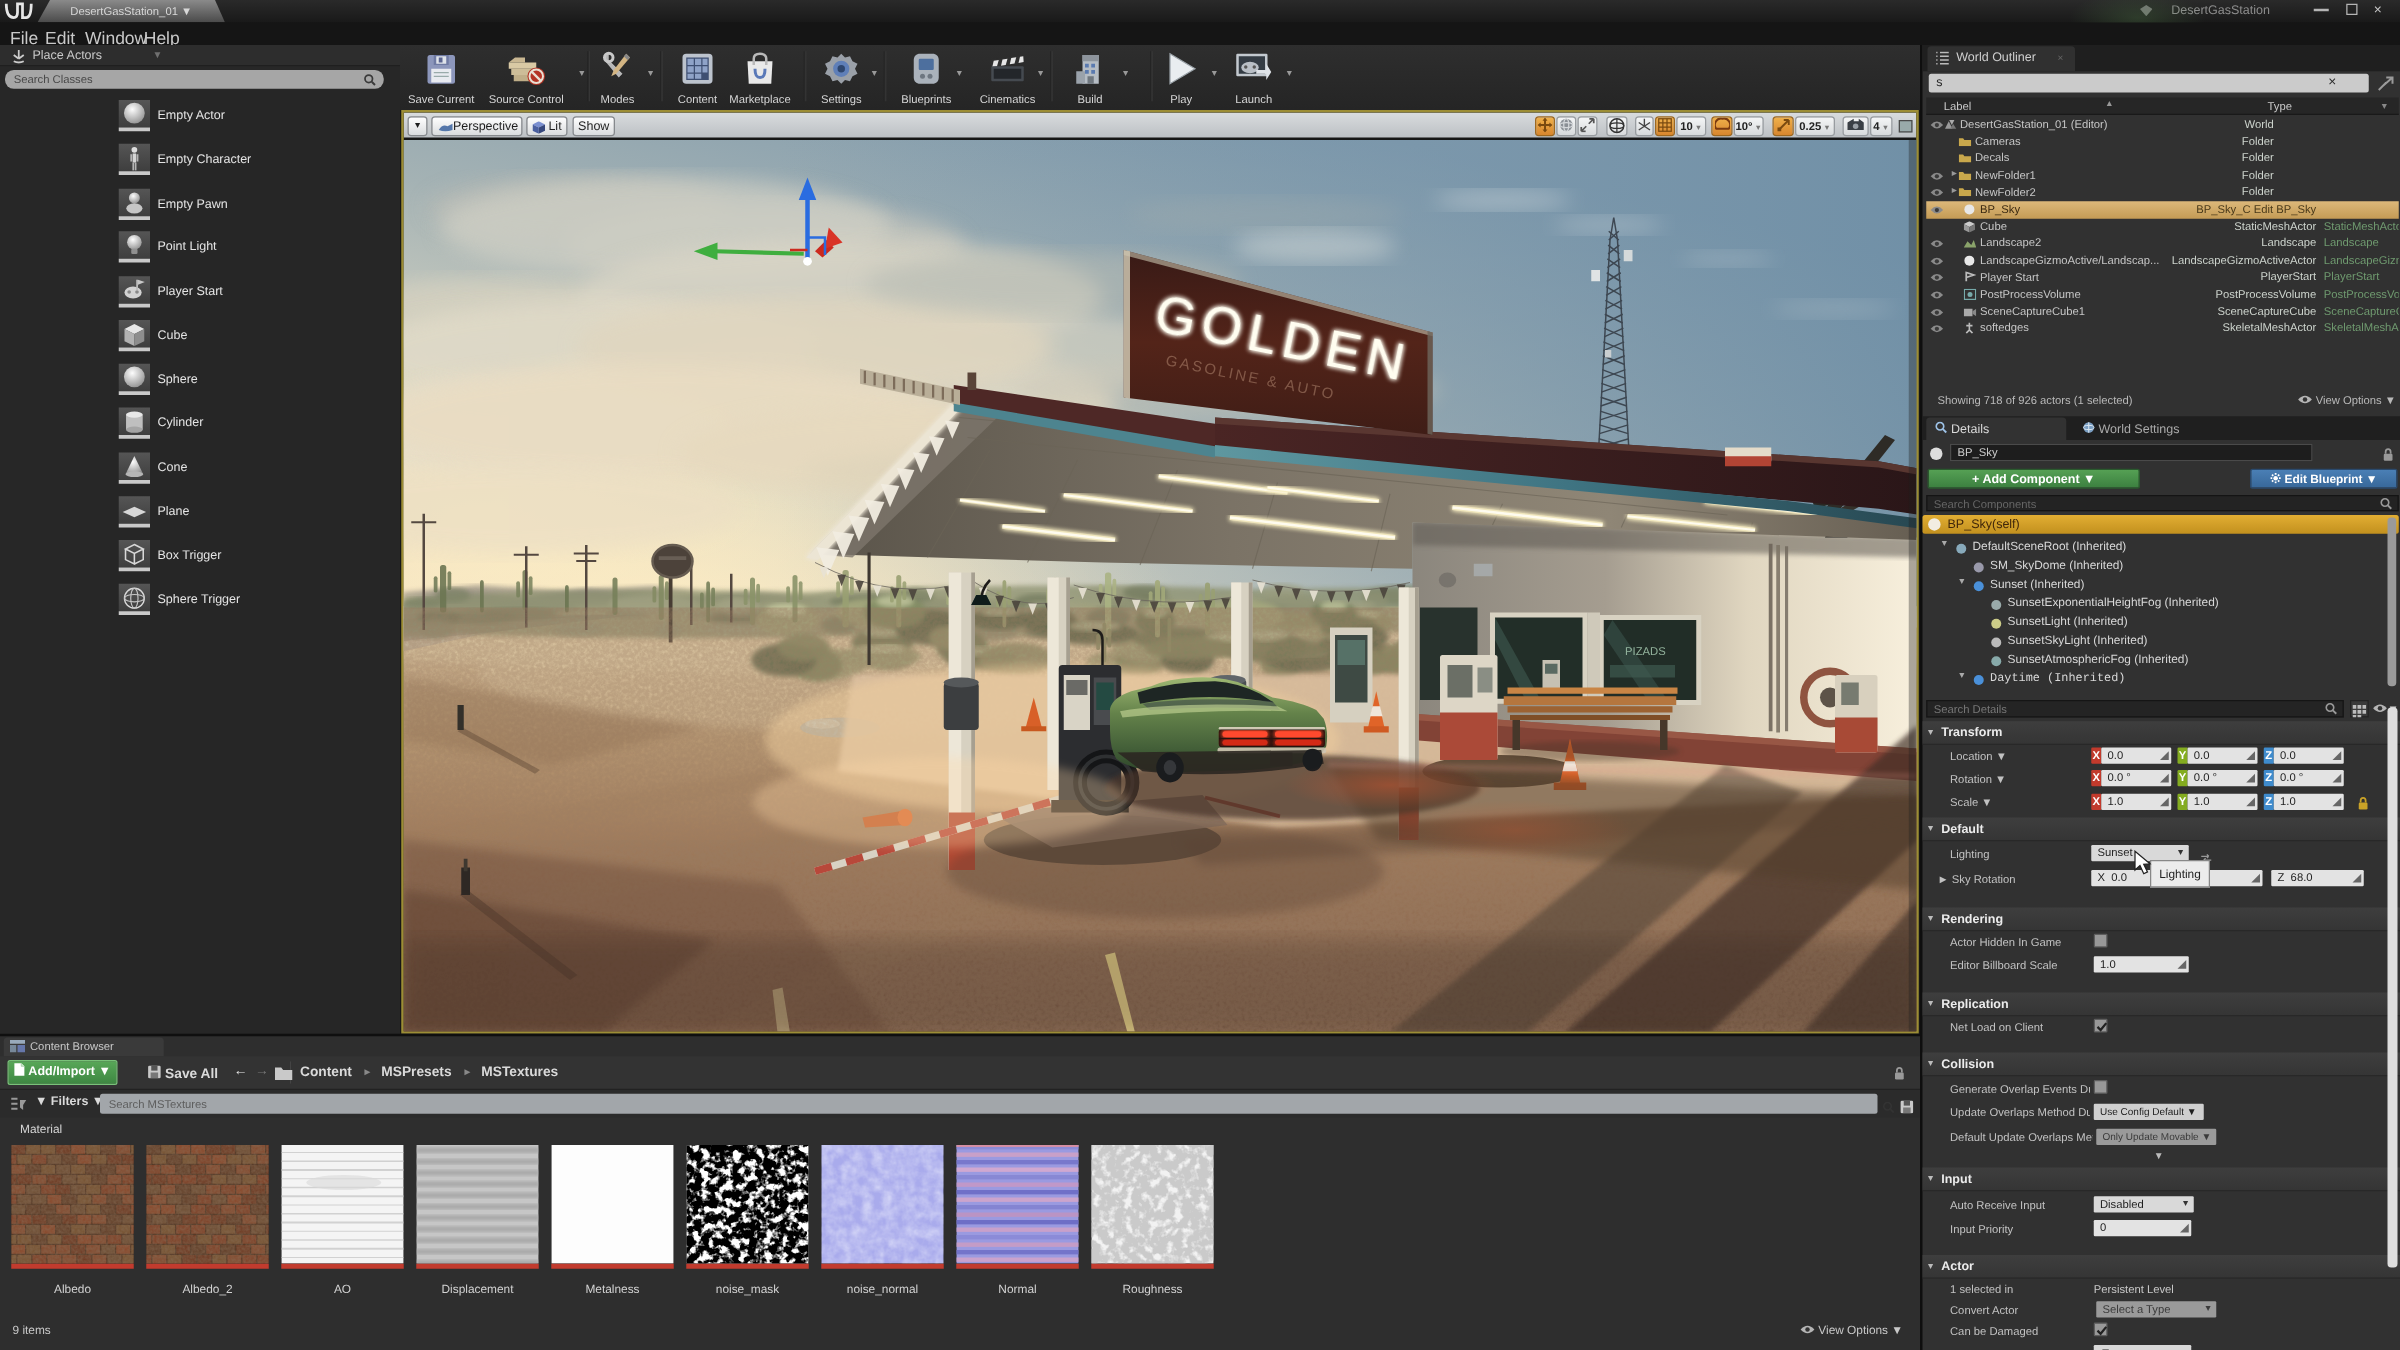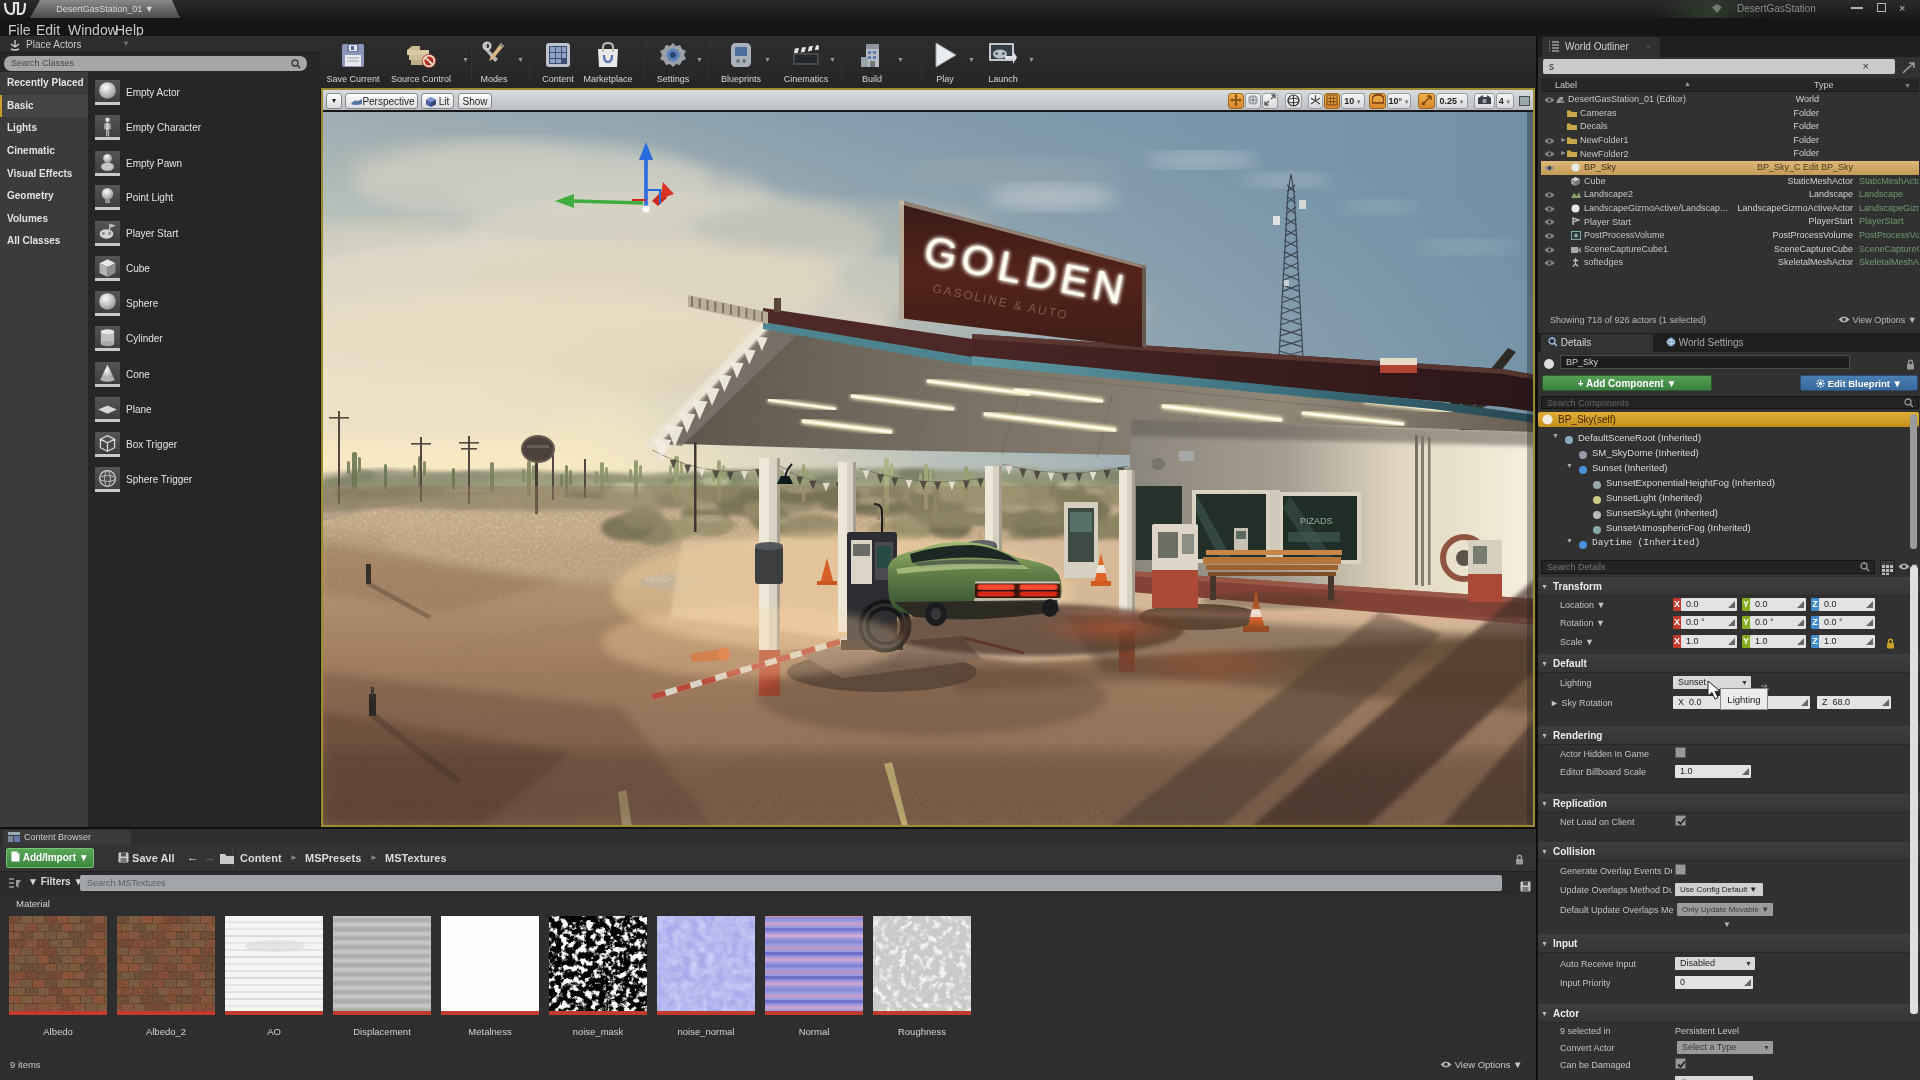--- a/index.html
+++ b/index.html
@@ -71,30 +71,20 @@
         <svg style="position:absolute;left:9px;top:3px;" width="12" height="12" viewBox="0 0 12 12">
           <path d="M6 1 L6 8 M6 8 L2 5 M6 8 L10 5 M2 10 Q6 12 10 10" stroke="#ccc" stroke-width="1.4" fill="none"></path>
         </svg>
         <span style="position:absolute;left:26px;top:3px;">Place Actors</span>
         <span style="position:absolute;left:122px;top:3px;color:#707070;font-size:8px;">▼</span>
       </div>
 <div class="abs" id="lp-search">Search Classes<svg style="position:absolute;right:6px;top:2.5px;" width="10" height="10" viewBox="0 0 10 10">
           <circle cx="4" cy="4" r="3" stroke="#3a3a3a" stroke-width="1.4" fill="none"></circle>
           <line x1="6.4" y1="6.4" x2="9" y2="9" stroke="#3a3a3a" stroke-width="1.6"></line>
         </svg></div>
-<div class="abs" id="lp-cats">
-<div class="lpcat" style="top:0px;">Recently Placed</div>
-<div class="lpcat sel" style="top:23px;">Basic</div>
-<div class="lpcat" style="top:45px;">Lights</div>
-<div class="lpcat" style="top:68px;">Cinematic</div>
-<div class="lpcat" style="top:91px;">Visual Effects</div>
-<div class="lpcat" style="top:113px;">Geometry</div>
-<div class="lpcat" style="top:136px;">Volumes</div>
-<div class="lpcat" style="top:158px;">All Classes</div>
-</div>
       <div class="abs" id="lp-list">
 <svg width="0" height="0">
           <defs>
             <radialGradient id="gww" cx="40%" cy="32%" r="75%">
               <stop offset="0%" stop-color="#fdfdfd"></stop>
               <stop offset="100%" stop-color="#8e8e8e"></stop>
             </radialGradient>
           </defs>
         </svg>
 <div class="lpitem" style="top:8px;"><svg width="25" height="22" viewBox="0 0 24 21">
@@ -1287,21 +1277,21 @@
       <div class="dfield" style="left:137px;top:847px;width:88px;font-size:8px;background:#cfcfcf;">Use Config Default ▼</div>
 <div class="dlab" style="top:869px;width:114px;overflow:hidden;white-space:nowrap;">Default Update Overlaps Metho</div>
       <div class="dfield" style="left:139px;top:867px;width:96px;font-size:8px;background:#9a9a9a;color:#3a3a3a;">Only Update Movable ▼</div>
 <div class="rp" style="left:185px;top:884px;font-size:8px;color:#bbb;">▼</div>
 <div class="dsec" style="top:898px;">Input</div>
 <div class="dlab" style="top:923px;">Auto Receive Input</div>
       <div class="dfield" style="left:137px;top:921px;width:80px;background:#d9d9d9;">Disabled<span style="position:absolute;right:3px;top:0;font-size:7px;color:#333;">▼</span></div>
 <div class="dlab" style="top:942px;">Input Priority</div>
       <div class="dfield" style="left:137px;top:940px;width:78px;">0<span class="dexp"></span></div>
 <div class="dsec" style="top:968px;">Actor</div>
-<div class="dlab" style="top:990px;">9 selected in</div>
+<div class="dlab" style="top:990px;">1 selected in</div>
       <div class="rp" style="left:137px;top:990px;font-size:9px;color:#c9c9c9;">Persistent Level</div>
 <div class="dlab" style="top:1007px;">Convert Actor</div>
       <div class="dfield" style="left:139px;top:1005px;width:96px;background:#9a9a9a;color:#3a3a3a;">Select a Type<span style="position:absolute;right:3px;top:0;font-size:7px;">▼</span></div>
 <div class="dlab" style="top:1024px;">Can be Damaged</div>
       <div class="chk" style="left:137px;top:1022px;"><svg width="9" height="9" viewBox="0 0 9 9" style="margin:1px 0 0 0.5px;">
           <path d="M1 4.5 L3.5 7 L8 1.5" stroke="#222" stroke-width="1.8" fill="none"></path>
         </svg></div>
 <div class="dfield" style="left:137px;top:1040px;width:78px;background:#d9d9d9;">▼</div>
 <div class="abs" style="left:372px;top:530px;width:8px;height:448px;background:#dedede;border-radius:3px;"></div>
 <svg style="position:absolute;left:168px;top:644px;z-index:60;" width="16" height="20" viewBox="0 0 16 20">

